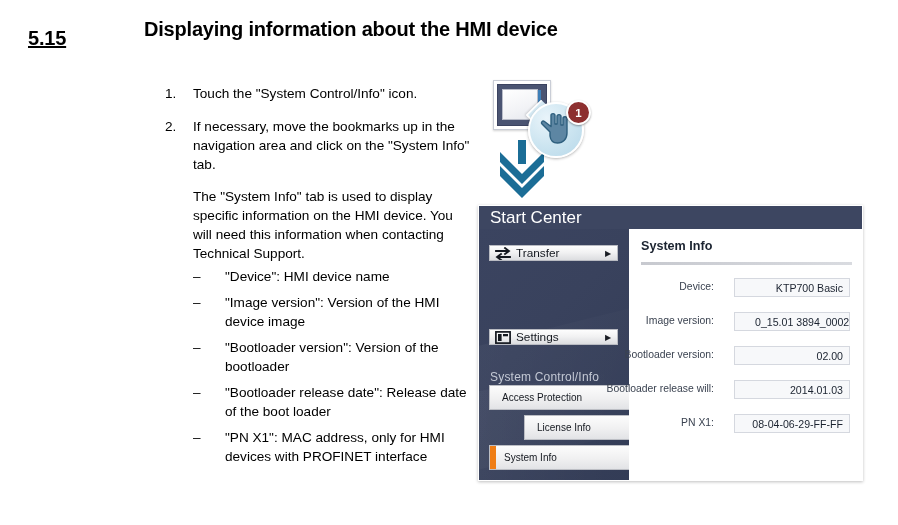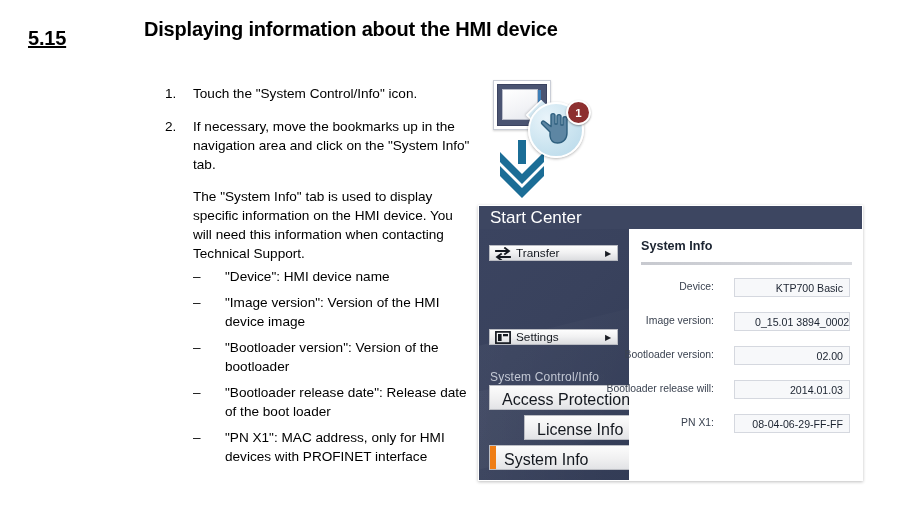--- a/index.html
+++ b/index.html
@@ -126,22 +126,22 @@
   .nav-btn .blabel{flex:1;}
   .nav-btn .chev{width:18px;display:flex;align-items:center;justify-content:center;font-size:8px;color:#1a1d24;}
 
   .sec-label{
     position:absolute;left:11px;font-size:12px;color:#c3c8d4;letter-spacing:.2px;
   }
   .list-btn{
     position:absolute;left:10px;width:144px;height:25px;
     background:linear-gradient(180deg,#fcfcfc 0%,#f0f0f1 55%,#e2e3e6 100%);
     border:1px solid #bcbec4;box-sizing:border-box;
-    display:flex;align-items:flex-end;padding-left:12px;
-    font-size:16px;color:#14181f;
+    display:flex;align-items:center;padding-left:12px;
+    font-size:10px;color:#14181f;
   }
   .list-btn.active{padding-left:14px;}
   .list-btn.active::before{
     content:"";position:absolute;left:0;top:0;bottom:0;width:6px;background:#ef7d15;
   }
 
   
   #content{
     position:absolute;left:150px;top:23px;right:0;bottom:0;background:#ffffff;
   }

